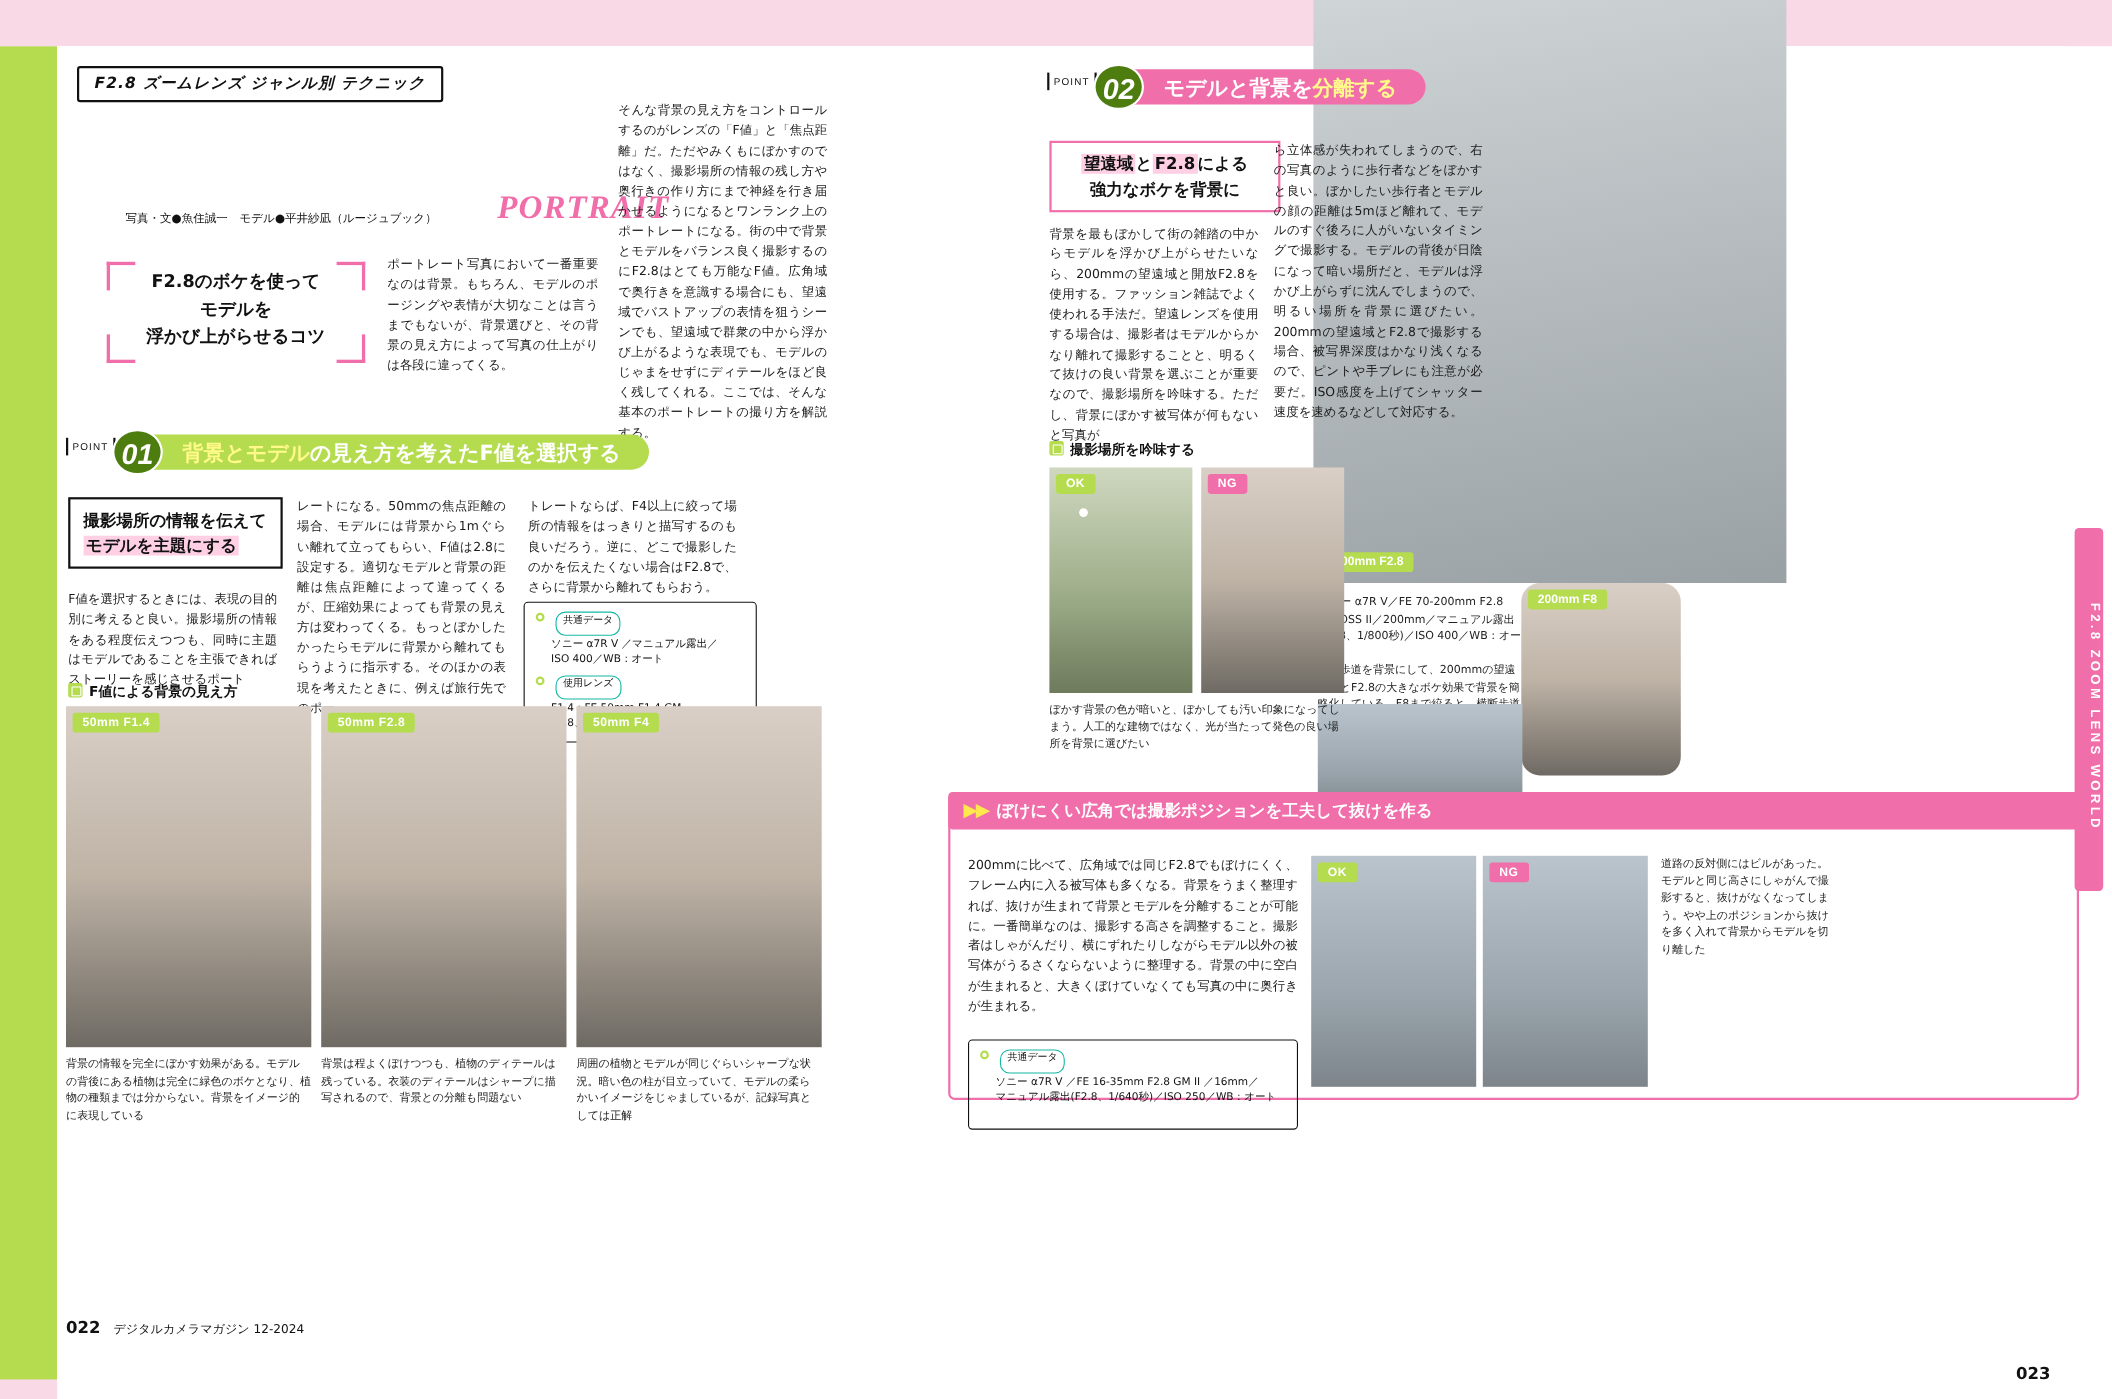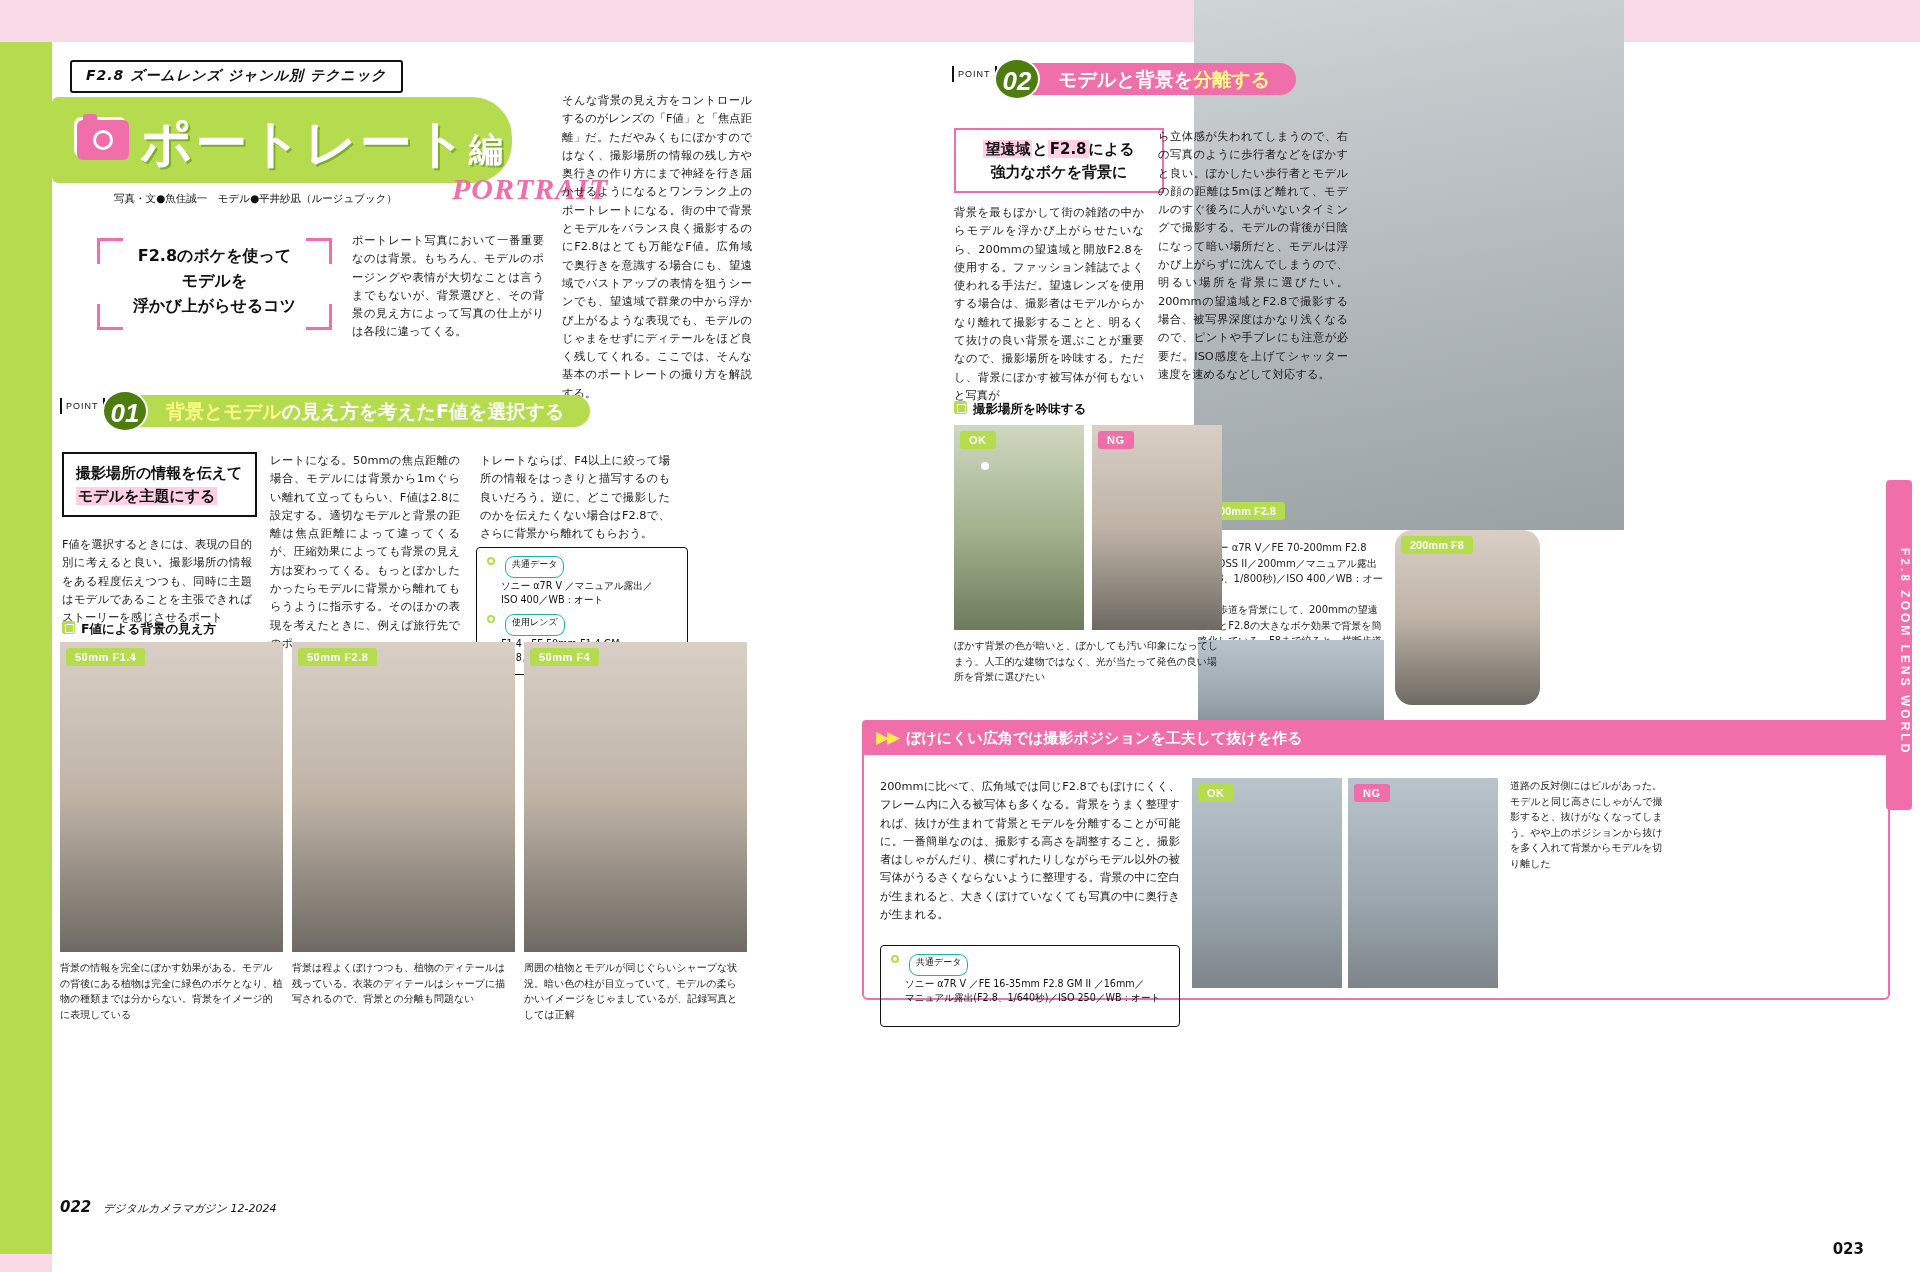--- a/index.html
+++ b/index.html
@@ -233,31 +233,20 @@
   <div class="left-pink-edge"></div>
   <div class="pink-corner"></div>
   <div class="right-pink-edge"></div>
   <div class="bottom-pink-edge"></div>
   <div class="page-bg"></div>
 
   <div class="left-page">
 
     <div class="kicker jp">F2.8 ズームレンズ ジャンル別 テクニック</div>
 
-    <div class="title-banner">
-      <div class="cam">
-        <div class="cam-inner">
-            <div class="cam-bump"></div>
-            <div class="cam-lens"></div>
-          </div>
-      </div>
-      <div class="title-main jp">
-        <span>ポートレート</span><span class="title-hen">編</span>
-      </div>
-    </div>
     <div class="title-sub">PORTRAIT</div>
     <div class="credits jp">写真・文●魚住誠一　モデル●平井紗凪（ルージュブック）</div>
 
     <div class="lede-box">
       <div class="bracket bk-tl"></div>
       <div class="bracket bk-tr"></div>
       <div class="bracket bk-bl"></div>
       <div class="bracket bk-br"></div>
       <div class="lede-text jp" style="white-space:pre-line">F2.8のボケを使って
 モデルを
@@ -309,38 +298,38 @@
     <div class="photo ph-portrait" style="left:240px; top:600px; width:223px; height:310px;">
       <div class="badge">50mm F2.8</div>
     </div>
     <div class="cap jp" style="position:absolute; left:240px; top:918px; width:223px;">背景は程よくぼけつつも、植物のディテールは残っている。衣装のディテールはシャープに描写されるので、背景との分離も問題ない</div>
 
     <div class="photo ph-portrait" style="left:472px; top:600px; width:223px; height:310px;">
       <div class="badge">50mm F4</div>
     </div>
     <div class="cap jp" style="position:absolute; left:472px; top:918px; width:223px;">周囲の植物とモデルが同じぐらいシャープな状況。暗い色の柱が目立っていて、モデルの柔らかいイメージをじゃましているが、記録写真としては正解</div>
 
-    <div class="folio jp" style="left:8px;font-style:italic;">
+    <div class="folio jp" style="left:8px;">
       <span class="num">022</span>
       <span style="margin-left:8px; font-size:11px;">デジタルカメラマガジン 12-2024</span>
     </div>
   </div>
 
   <div class="right-page">
 
     <div class="photo ph-street" style="left:222px; top:0px; width:430px; height:530px;">
       <div class="lens-label" style="left:10px; bottom:10px; top:auto;">200mm F2.8</div>
     </div>
     <div class="cap jp" style="position:absolute; left:226px; top:540px; width:186px; white-space:pre-line;">ソニー α7R V／FE 70-200mm F2.8 GM OSS II／200mm／マニュアル露出(F2.8、1/800秒)／ISO 400／WB：オート
 横断歩道を背景にして、200mmの望遠効果とF2.8の大きなボケ効果で背景を簡略化している。F8まで絞ると、横断歩道の向こうにいる歩行者がうるさく見える</div>
 
     <div class="photo ph-road" style="left:226px; top:500px; width:90px; height:0px;"></div>
     <div class="photo ph-city" style="left:226px; top:530px; width:0px; height:0px;"></div>
 
-    <div class="photo ph-portrait" style="left:423px; top:530px; width:145px; height:175px;border-radius:17px;">
+    <div class="photo ph-portrait" style="left:411px; top:530px; width:145px; height:175px;border-radius:17px;">
       <div class="lens-label" style="left:6px; top:6px;">200mm F8</div>
     </div>
     <div class="photo ph-road" style="left:226px; top:640px; width:186px; height:100px;"></div>
     <div class="cap jp" style="position:absolute; left:226px; top:745px; width:186px;">モデルから10mほど離れて200mmの焦点距離で撮影する。赤信号で人が歩いていないタイミングの方が抜けが良い</div>
 
     <div class="point-head" style="left:-20px; top:62px; width:560px;">
       <div class="point-paren">POINT</div>
       <div class="point-bar pink jp"><span>モデルと背景を</span><span class="hl">分離する</span></div>
       <div class="point-num" style="background:#4d7c0f;">02</div>
     </div>

